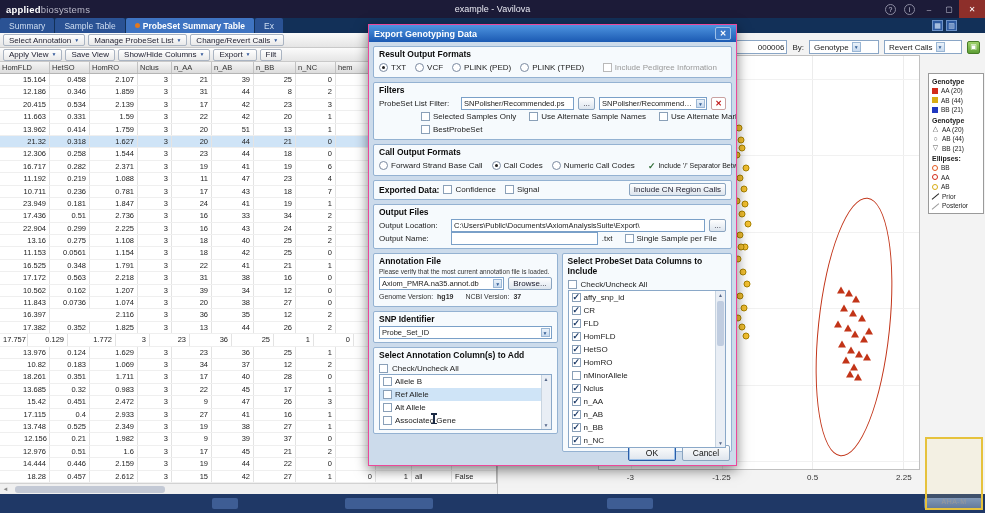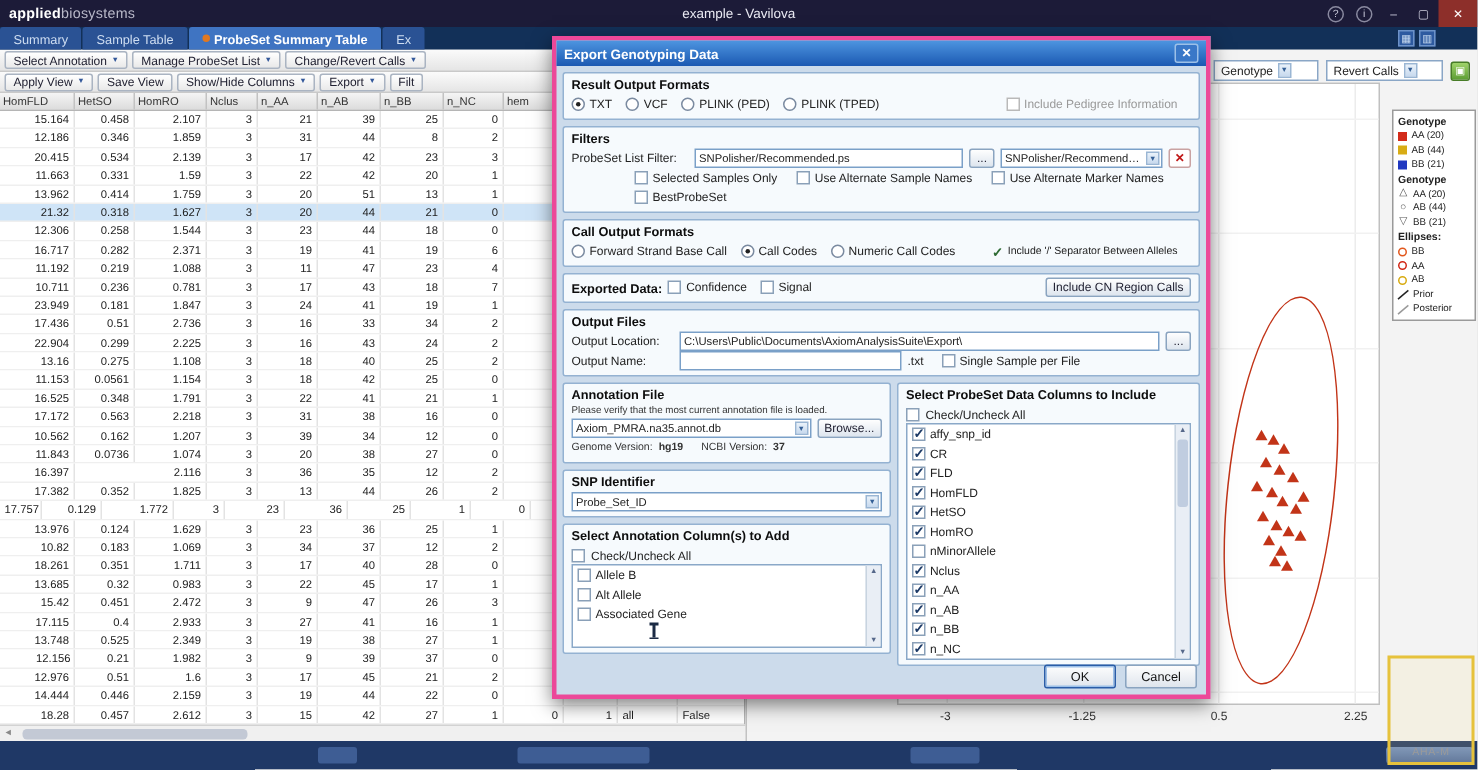--- a/index.html
+++ b/index.html
@@ -76,21 +76,21 @@
   .selbox{position:absolute;left:925px;top:437px;width:58px;height:73px;border:2px solid #e6c23c;background:rgba(250,230,140,.15);z-index:15;display:flex;align-items:flex-end;justify-content:center}
   .wm{font-size:7px;color:#9a9a9a;margin-bottom:3px;letter-spacing:.5px}
 
   
   .statusbar{position:absolute;left:0;top:494px;width:985px;height:19px;background:#1f3866;z-index:4}
   .sseg{position:absolute;top:4px;height:11px;background:#3e5d94;border-radius:2px}
   .sseg.s1{left:212px;width:26px}.sseg.s2{left:345px;width:88px}.sseg.s3{left:607px;width:46px}
   .sseg.s4{right:3px;width:58px;background:linear-gradient(#6d8cc0,#48659c)}
 
   
-  .dialog{position:absolute;left:368px;top:24px;width:439px;height:442px;background:#ccdbeb;border:3px solid #ec4899;box-shadow:0 4px 12px rgba(0,0,0,.5);z-index:20;display:flex;flex-direction:column}
+  .dialog{position:absolute;left:368px;top:24px;width:369px;height:442px;background:#ccdbeb;border:1px solid #ec4899;box-shadow:0 4px 12px rgba(0,0,0,.5);z-index:20;display:flex;flex-direction:column}
   .dtitle{height:17px;flex:none;background:linear-gradient(#4e95e0,#1b59b2);display:flex;align-items:center;padding:0 5px;color:#fff;font-weight:bold;font-size:9px}
   .dclose{margin-left:auto;width:16px;height:13px;background:#3a78c8;border:1px solid #9cc0e8;border-radius:2px;color:#fff;font-size:8px;display:flex;align-items:center;justify-content:center}
   .dbody{flex:1;padding:4px;display:flex;flex-direction:column;gap:4px;overflow:hidden;position:relative}
   .grp{background:#f6fafd;border:1px solid #94b2d2;border-radius:2px;padding:2px 5px 3px}
   .gtitle{font-weight:bold;font-size:8.5px;color:#0d0d0d;margin-bottom:2px}
   .frow{display:flex;align-items:center;gap:4px;min-height:13px;font-size:8px;white-space:nowrap}
   .frow.small{font-size:7px;color:#333;gap:4px}
   .frow.ind{margin-left:42px}
   .rgroup{display:flex;align-items:center}
   .ritem{display:flex;align-items:center;gap:3px;margin-right:9px}
@@ -1004,20 +1004,24 @@
           <div class="listbox h56" id="annlist">
             <div class="lscroll">
               <span class="lsar">▲</span>
               <div class="ltrack"></div>
               <span class="lsar">▼</span>
             </div>
           <div class="litem">
                 <div class="cb"></div>
                 <div class="rlab">Allele B</div>
               </div>
+              <div class="litem hl">
+                <div class="cb"></div>
+                <div class="rlab">Ref Allele</div>
+              </div>
               <div class="litem">
                 <div class="cb"></div>
                 <div class="rlab">Alt Allele</div>
               </div>
               <div class="litem">
                 <div class="cb"></div>
                 <div class="rlab">Associated Gene</div>
               </div>
             </div>
         </div>

